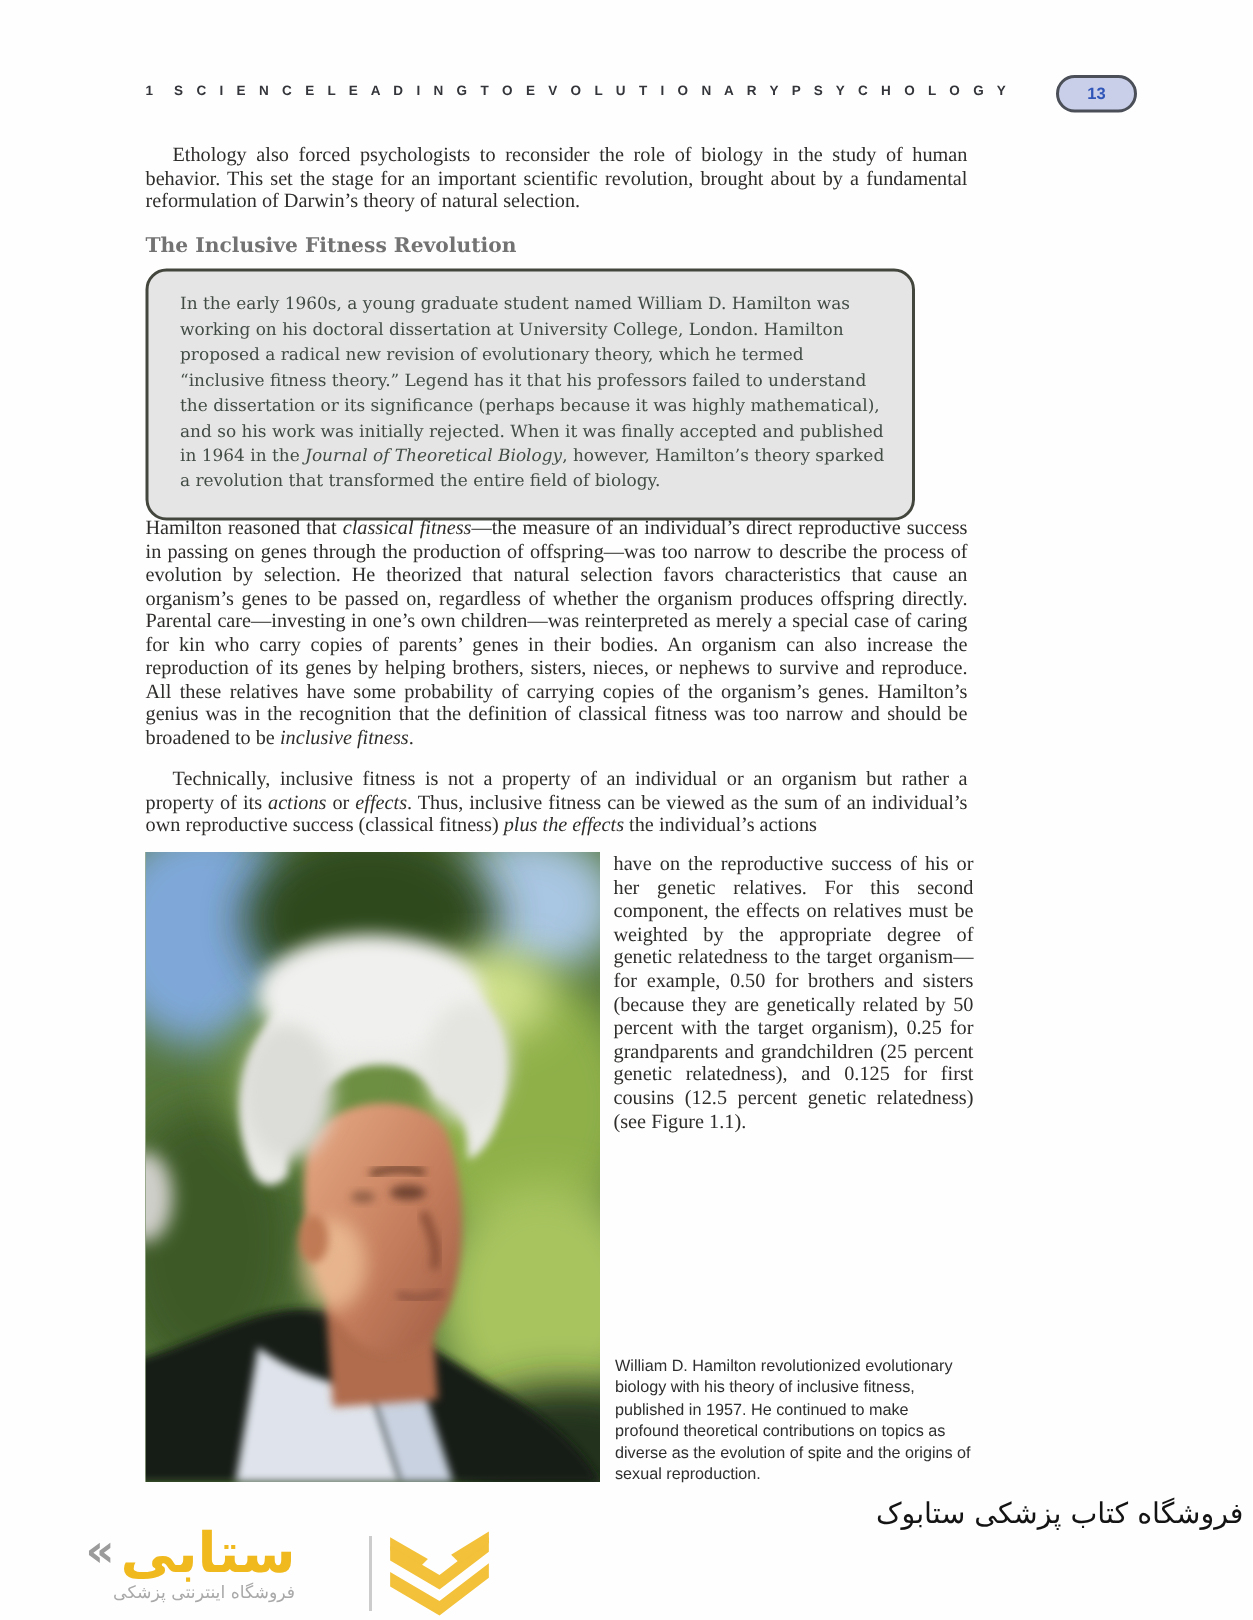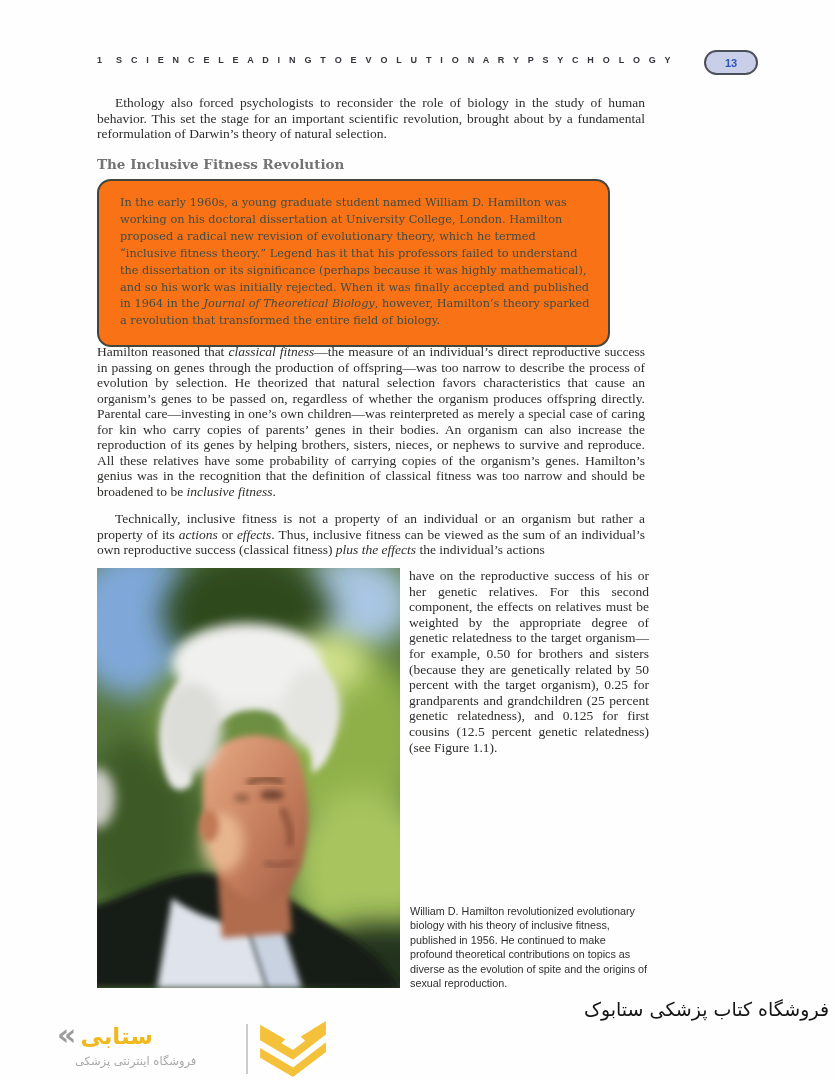--- a/index.html
+++ b/index.html
@@ -15,21 +15,21 @@
   .page-badge { position:absolute; top:50px; left:704px; width:54px; height:25px; background:#c9cfe8;
     border:2px solid #4b4f58; border-radius:13px; display:flex; align-items:center; justify-content:center;
     font-family:"Liberation Sans", sans-serif; font-size:11px; font-weight:bold; color:#2f55b8; }
 
   
   .bodytext { font-size:13.5px; line-height:15.5px; text-align:justify; }
   .intro { position:absolute; left:97px; top:95px; width:548px; }
   .intro p { text-indent:18px; }
   .section-heading { position:absolute; left:97px; top:156px; font-family:"DejaVu Serif", serif;
     font-size:13.5px; font-weight:bold; color:#737373; }
-  .callout { position:absolute; left:97px; top:179px; width:513px; background:#f97316;
+  .callout { position:absolute; left:97px; top:179px; width:513px; background:#e5e5e5;
     border:2px solid #43463c; border-radius:14px; padding:14px 18px 15px 21px; }
   .callout .boxtext { font-family:"DejaVu Serif", serif; font-size:11.3px; line-height:16.9px;
     color:#414b44; text-align:left; }
   .para-hamilton { position:absolute; left:97px; top:344px; width:548px; }
   .para-technically { position:absolute; left:97px; top:511px; width:548px; }
   .para-technically p { text-indent:18px; }
 
   
   .figure-row { position:absolute; left:97px; top:568px; display:flex; }
   .photo { width:303px; height:420px; flex:0 0 auto; background:#4f6f38; position:relative; overflow:hidden; }
@@ -37,21 +37,21 @@
   .wrap-col { width:240px; margin-left:9px; font-size:13.5px; line-height:15.6px; text-align:justify; }
   .wrap-col .p2 { text-indent:16px; }
 
   .caption { position:absolute; left:410px; top:904px; width:240px; font-family:"Liberation Sans", sans-serif;
     font-size:10.8px; line-height:14.4px; color:#2f2f2f; text-align:left; }
 
   
   .footer-logo { position:absolute; left:57px; top:1020px; }
   .logo-line { display:flex; align-items:flex-start; }
   .logo-chevron { font-family:"DejaVu Sans", sans-serif; font-size:30px; font-weight:bold; color:#9b9b9b; line-height:30px; }
-  .logo-wordmark { font-family:"DejaVu Sans", sans-serif; font-size:23px; font-weight:bold; color:#f0b91d;
+  .logo-wordmark { font-family:"DejaVu Sans", sans-serif; font-size:37px; font-weight:bold; color:#f0b91d;
     line-height:32px; margin-left:4px; direction:rtl;text-align:center; }
   .logo-tagline { font-family:"DejaVu Sans", sans-serif; font-size:11.5px; color:#a9a9a9;
     direction:rtl; text-align:center; margin-top:2px; padding-left:18px; }
   .footer-divider { position:absolute; left:246px; top:1024px; width:2px; height:50px; background:#cccccc; }
   .brand-icon { position:absolute; left:256px; top:1019px; }
   .store-fa { position:absolute; right:6px; top:998px; font-family:"DejaVu Sans", sans-serif;
     font-size:19px; color:#141414; direction:rtl; }
   .site-url { position:absolute; right:6px; top:1036px; font-family:"Liberation Sans", sans-serif;
     font-size:25px; font-weight:bold; letter-spacing:7px; color:#1b1b1b; white-space:nowrap; }
   .site-url .accent { color:#f2b01e; }
@@ -143,21 +143,21 @@
         <ellipse cx="80,0" cy="230" rx="18" ry="30" fill="#cfcfc9" filter="url(#b6)"></ellipse>
 
         <ellipse cx="112" cy="258" rx="10" ry="16" fill="#c07a55" filter="url(#b3)"></ellipse>
       </svg>
     </div>
     <div class="wrap-col">
       <p class="p1">have on the reproductive success of his or her genetic relatives. For this second component, the effects on relatives must be weighted by the appropriate degree of genetic relatedness to the target organism—for example, 0.50 for brothers and sisters (because they are genetically related by 50 percent with the target organism), 0.25 for grandparents and grandchildren (25 percent genetic relatedness), and 0.125 for first cousins (12.5 percent genetic relatedness) (see Figure 1.1).</p>
     </div>
   </div>
 
-  <div class="caption">William D. Hamilton revolutionized evolutionary biology with his theory of inclusive fitness, published in 1956. He continued to make profound theoretical contributions on topics as diverse as the evolution of spite and the origins of sexual reproduction.</div>
+  <div class="caption">William D. Hamilton revolutionized evolutionary biology with his theory of inclusive fitness, published in 1957. He continued to make profound theoretical contributions on topics as diverse as the evolution of spite and the origins of sexual reproduction.</div>
 
   <div class="footer-logo">
     <div class="logo-line">
       <span class="logo-chevron">«</span>
       <span class="logo-wordmark">ستابی</span>
     </div>
     <div class="logo-tagline">فروشگاه اینترنتی پزشکی</div>
   </div>
   <div class="footer-divider"></div>
   <div class="brand-icon">

